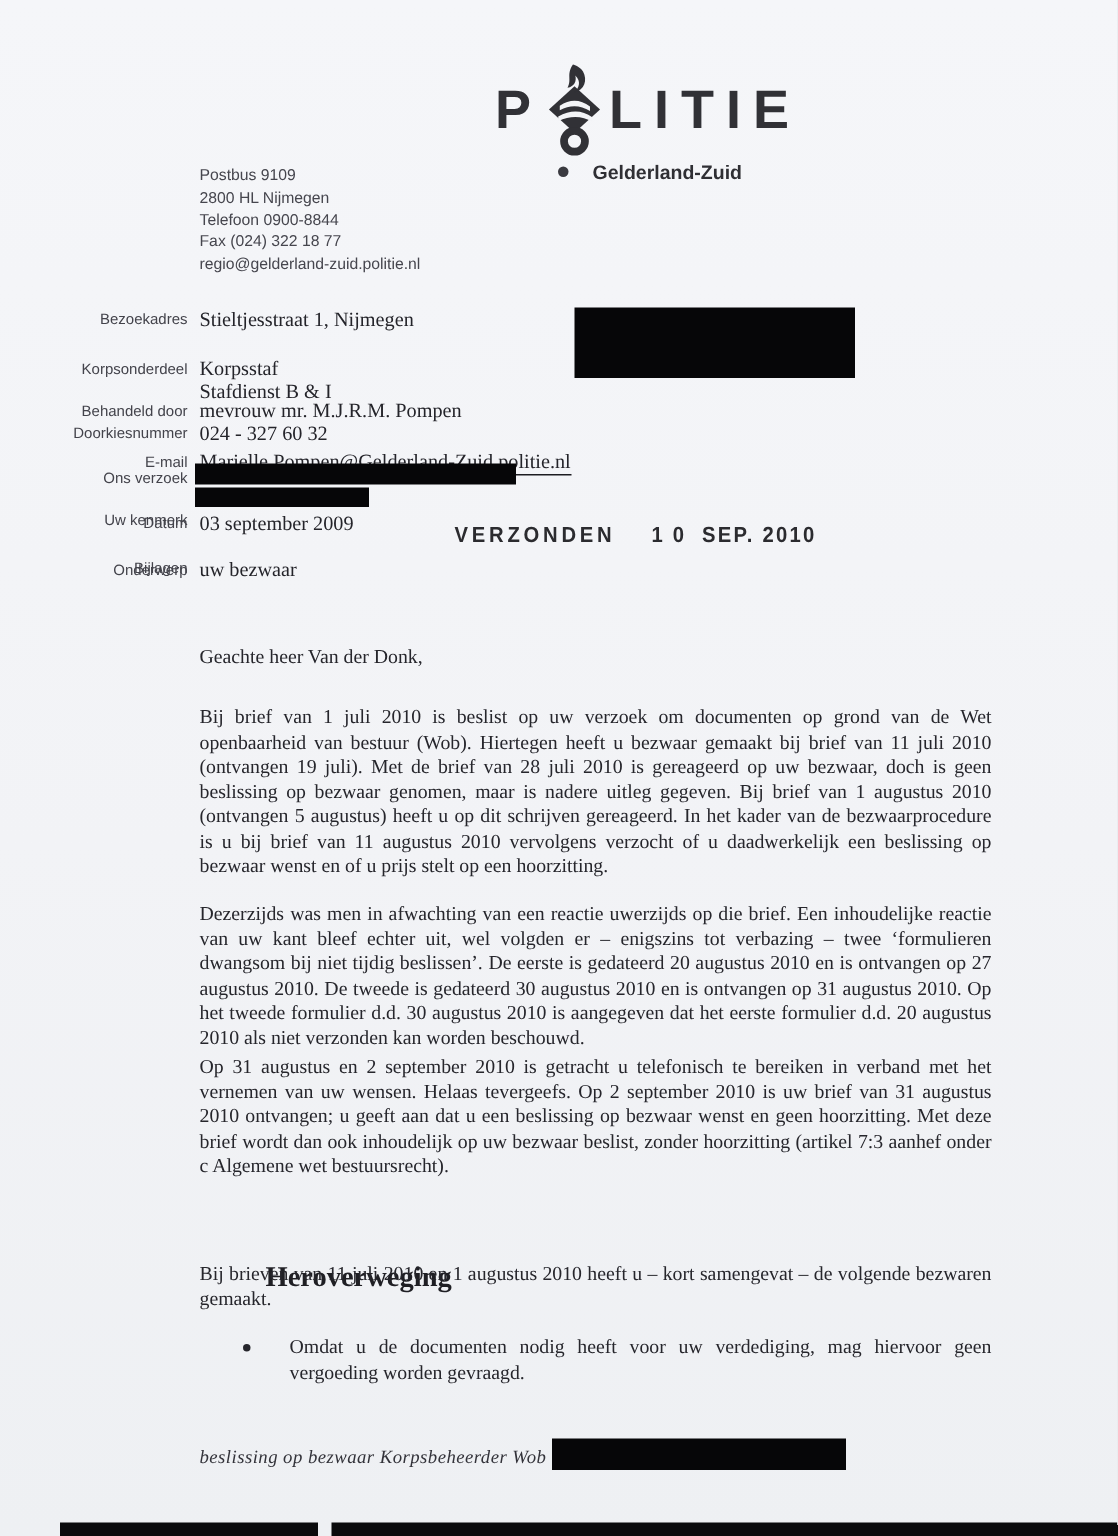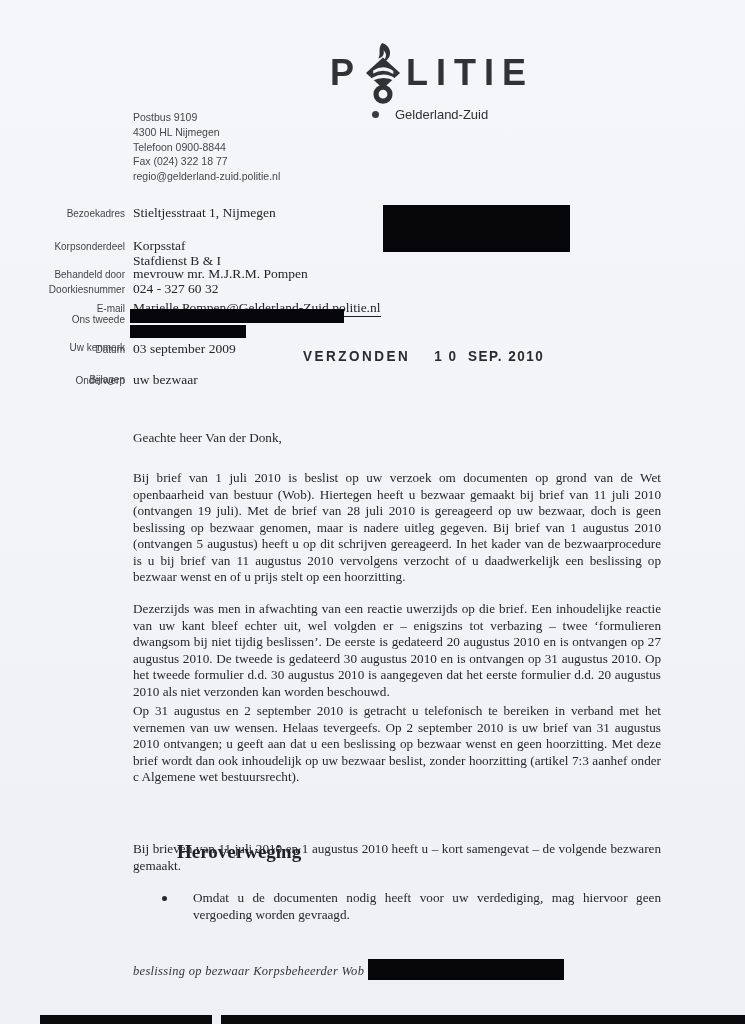--- a/index.html
+++ b/index.html
@@ -20,21 +20,21 @@
     display:flex; align-items:center;
     font-family:"Liberation Sans", sans-serif;
     font-weight:800; font-size:36px; letter-spacing:8px;
     color:#313136;
   }
   .wordmark .emblem { width:42px; height:62px; margin:0 2px 0 0; display:block; }
   .region-row {
     position:absolute; left:372px; top:107px;
     display:flex; align-items:center; gap:16px;
     font-family:"Liberation Sans", sans-serif;
-    font-weight:400; font-size:13px; color:#2f2f34;
+    font-weight:700; font-size:13px; color:#2f2f34;
   }
   .region-dot { width:7px; height:7px; border-radius:50%; background:#3a3a40; }
 
   .sender {
     position:absolute; left:133px; top:110px;
     font-family:"Liberation Sans", sans-serif;
     font-size:10.5px; line-height:14.8px; color:#46464e;
   }
 
   
@@ -107,21 +107,21 @@
     <span>LITIE</span>
   </div>
 
   <div class="region-row">
     <span class="region-dot"></span>
     <span>Gelderland-Zuid</span>
   </div>
 
   <div class="sender">
     <div>Postbus 9109</div>
-    <div>4300 HL Nijmegen</div>
+    <div>2800 HL Nijmegen</div>
     <div>Telefoon 0900-8844</div>
     <div>Fax (024) 322 18 77</div>
     <div>regio@gelderland-zuid.politie.nl</div>
   </div>
 
   <div class="redact" style="left:383px; top:205px; width:187px; height:47px;"></div>
 
   <div class="meta-row" style="top:205px">
     <span class="meta-label">Bezoekadres</span>
     <span class="meta-value">Stieltjesstraat 1, Nijmegen</span>
@@ -139,21 +139,21 @@
   </div>
   <div class="meta-row" style="top:281px">
     <span class="meta-label">Doorkiesnummer</span>
     <span class="meta-value">024 - 327 60 32</span>
   </div>
   <div class="meta-row" style="top:300px">
     <span class="meta-label">E-mail</span>
     <span class="meta-value underlined">Marielle.Pompen@Gelderland-Zuid.politie.nl</span>
   </div>
   <div class="meta-row" style="top:311px">
-    <span class="meta-label">Ons tweede</span>
+    <span class="meta-label">Ons verzoek</span>
   </div>
   <div class="redact" style="left:130px; top:309px; width:214px; height:14px;"></div>
   <div class="meta-row" style="top:339px">
     <span class="meta-label">Uw kenmerk</span>
   </div>
   <div class="redact" style="left:130px; top:325px; width:116px; height:13px;"></div>
   <div class="meta-row" style="top:341px">
     <span class="meta-label">Datum</span>
     <span class="meta-value">03 september 2009</span>
   </div>

